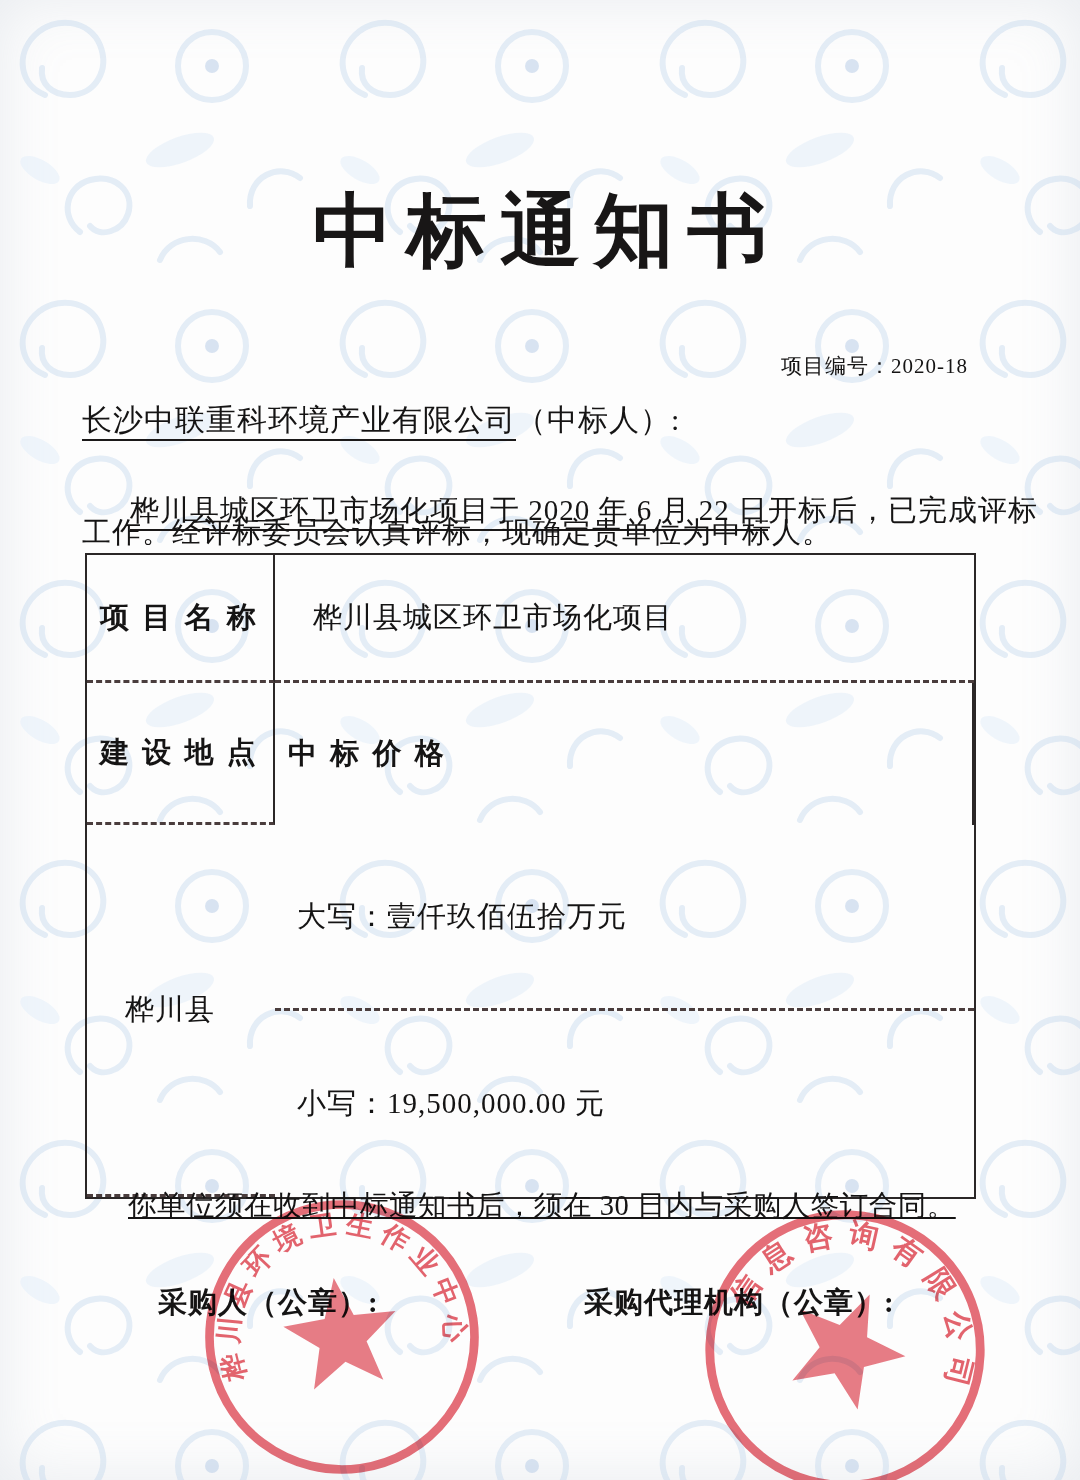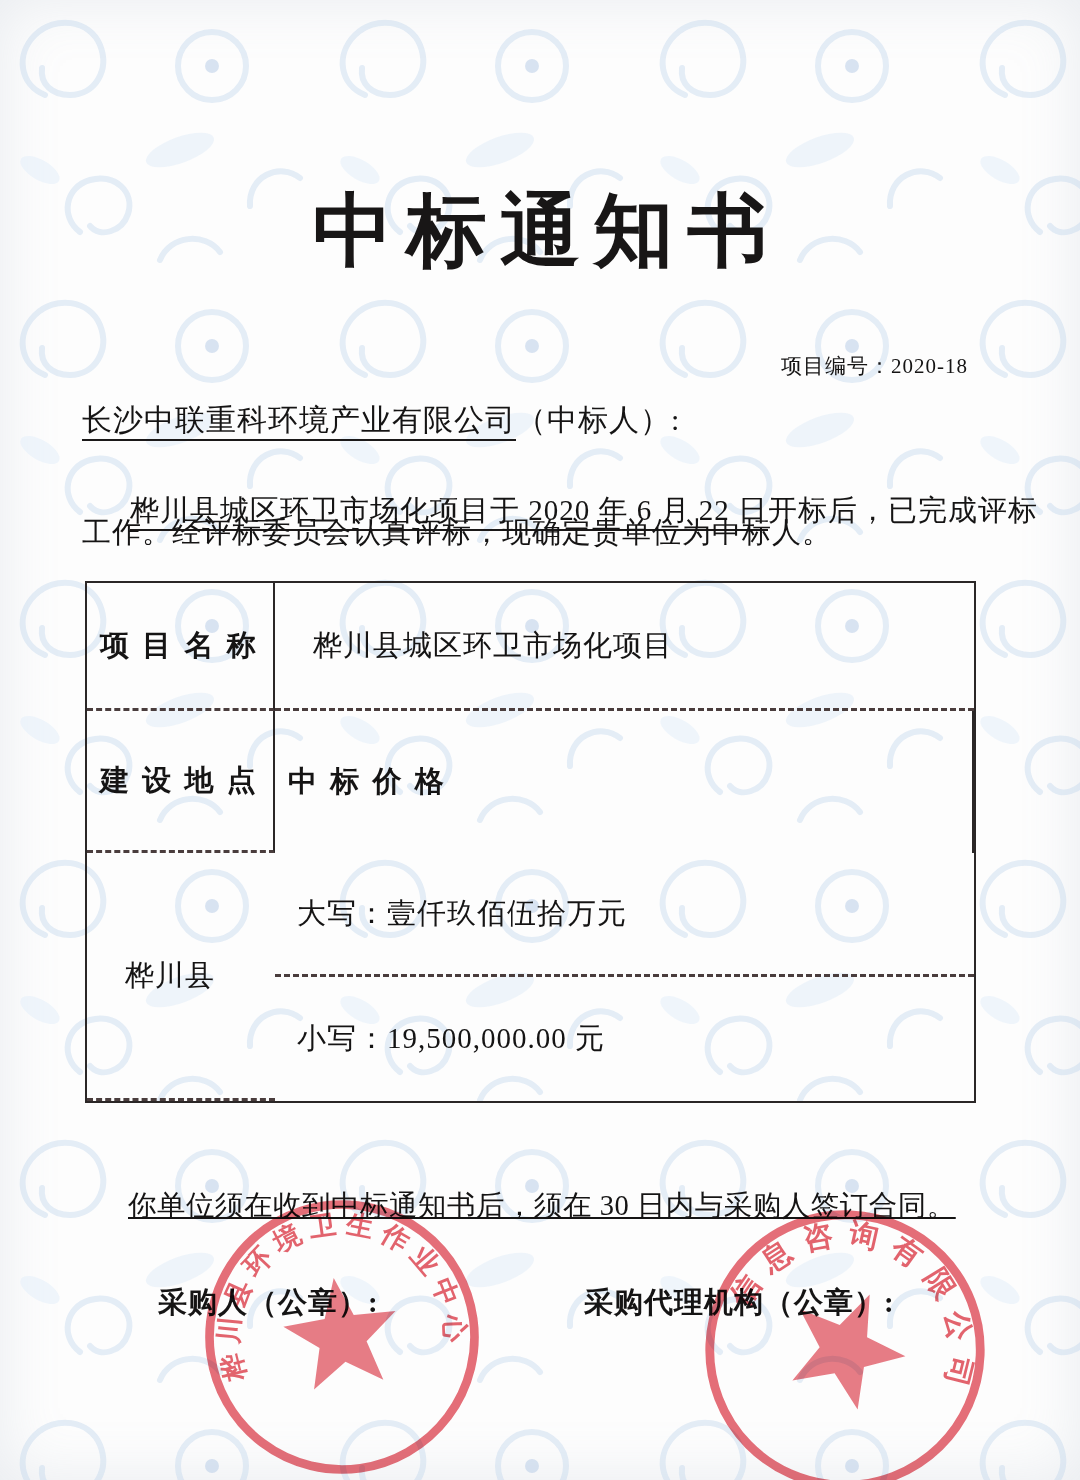--- a/index.html
+++ b/index.html
@@ -31,27 +31,26 @@
     font-size:30px; font-weight:400; letter-spacing:1px;
   }
   .u { border-bottom:2.5px solid #1b1919; padding-bottom:3px; }
 
   .body-line { position:absolute; font-size:29px; letter-spacing:1px; }
   .line1 { top:461px; left:130px;margin-top:30px; }
   .line2 { top:513px; left:82px; }
 
   .bid-table {
     position:absolute; left:85px; top:553px;
-    width:891px; height:522px;
+    width:891px; height:646px;
     display:grid;
     grid-template-columns:188px 1fr;
     grid-template-rows:128px 142px 1fr;
     border:2.5px solid #2b2727;
     box-sizing:border-box;
-    margin-top:28px;
   }
   .cell { box-sizing:border-box; display:flex; align-items:center; font-size:29px; }
   .cell.label {
     border-right:2.5px solid #2b2727;
     padding:0 13px;
     justify-content:space-between;
     font-weight:600;
     word-spacing:6px;
   }
   .cell.value { padding-left:38px; letter-spacing:1px; }

